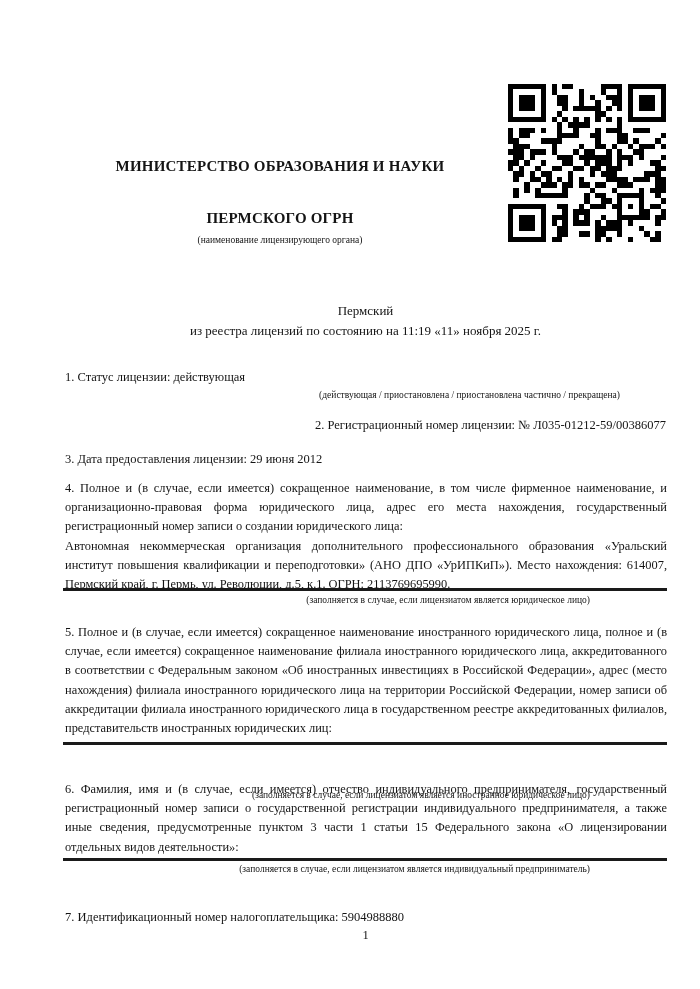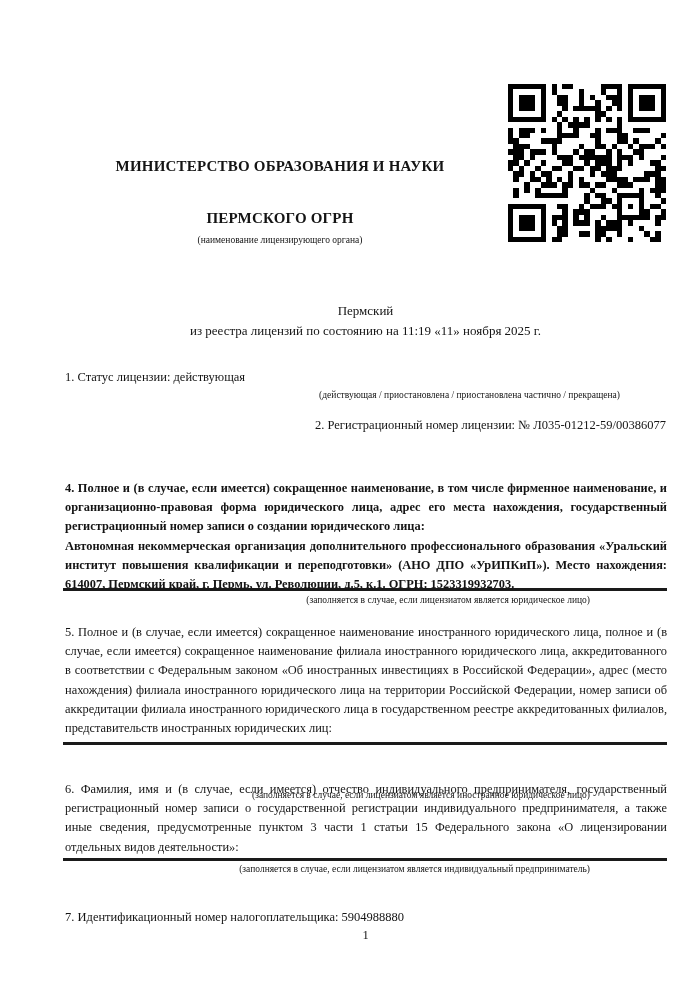--- a/index.html
+++ b/index.html
@@ -22,21 +22,21 @@
   
   .title{left:65px;top:301px;width:601px;text-align:center;font-size:13px;line-height:19.5px;}
   
   .line{left:65px;width:601px;font-size:12.5px;line-height:16px;white-space:nowrap;}
   .item1{top:369px;}
   .cap{font-size:9.5px;line-height:12px;text-align:right;}
   .cap1{left:65px;top:389px;width:555px;}
   .item2{top:417px;text-align:right;}
   .item3{top:451px;}
   .para{left:65px;width:602px;font-size:12.4px;line-height:19.2px;text-align:justify;}
-  .p4{top:479px;font-weight:bold;}
+  .p4{top:479px;}
   .p5{top:623px;}
   .p6{top:780px;}
   .rule{left:63px;width:604px;height:2.5px;background:#1a1a1a;}
   .rule4{top:588px;}
   .rule5{top:742px;}
   .rule6{top:858px;}
   .cap-under{left:65px;width:525px;}
   .cap4{top:594px;}
   .cap5{top:741px;margin-top:48px;}
   .cap6{top:863px;}
@@ -464,24 +464,25 @@
   <div class="abs title">
     <div>Пермский</div>
     <div>из реестра лицензий по состоянию на 11:19 «11» ноября 2025 г.</div>
   </div>
 
   <div class="abs line item1">1. Статус лицензии: действующая</div>
   <div class="abs cap cap1">(действующая / приостановлена / приостановлена частично / прекращена)</div>
 
   <div class="abs line item2">2. Регистрационный номер лицензии: № Л035-01212-59/00386077</div>
 
+  <div class="abs line item3">3. Дата предоставления лицензии: 29 июня 2012</div>
 
   <div class="abs para p4">
     <div>4. Полное и (в случае, если имеется) сокращенное наименование, в том числе фирменное наименование, и организационно-правовая форма юридического лица, адрес его места нахождения, государственный регистрационный номер записи о создании юридического лица:</div>
-    <div>Автономная некоммерческая организация дополнительного профессионального образования «Уральский институт повышения квалификации и переподготовки» (АНО ДПО «УрИПКиП»). Место нахождения: 614007, Пермский край, г. Пермь, ул. Революции, д.5, к.1. ОГРН: 1523319932703.</div>
+    <div>Автономная некоммерческая организация дополнительного профессионального образования «Уральский институт повышения квалификации и переподготовки» (АНО ДПО «УрИПКиП»). Место нахождения: 614007, Пермский край, г. Пермь, ул. Революции, д.5, к.1. ОГРН: 2113769695990.</div>
   </div>
   <div class="abs rule rule4"></div>
   <div class="abs cap cap-under cap4">(заполняется в случае, если лицензиатом является юридическое лицо)</div>
 
   <div class="abs para p5">
     <div>5. Полное и (в случае, если имеется) сокращенное наименование иностранного юридического лица, полное и (в случае, если имеется) сокращенное наименование филиала иностранного юридического лица, аккредитованного в соответствии с Федеральным законом «Об иностранных инвестициях в Российской Федерации», адрес (место нахождения) филиала иностранного юридического лица на территории Российской Федерации, номер записи об аккредитации филиала иностранного юридического лица в государственном реестре аккредитованных филиалов, представительств иностранных юридических лиц:</div>
   </div>
   <div class="abs rule rule5"></div>
   <div class="abs cap cap-under cap5">(заполняется в случае, если лицензиатом является иностранное юридическое лицо)</div>
 

